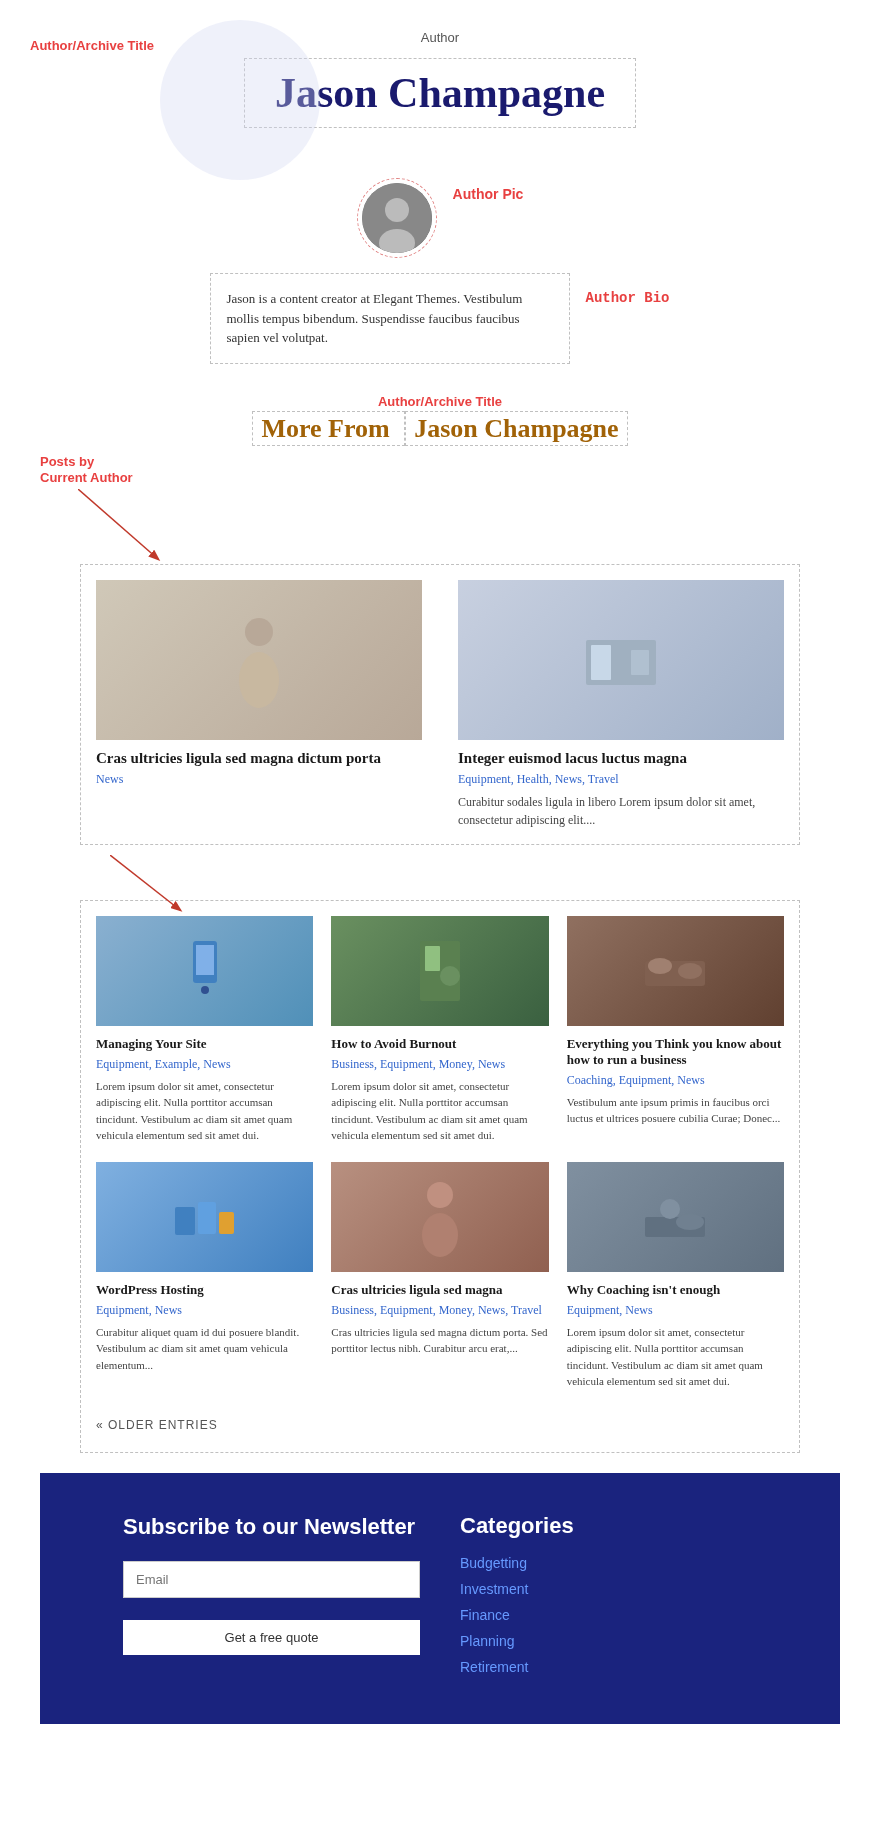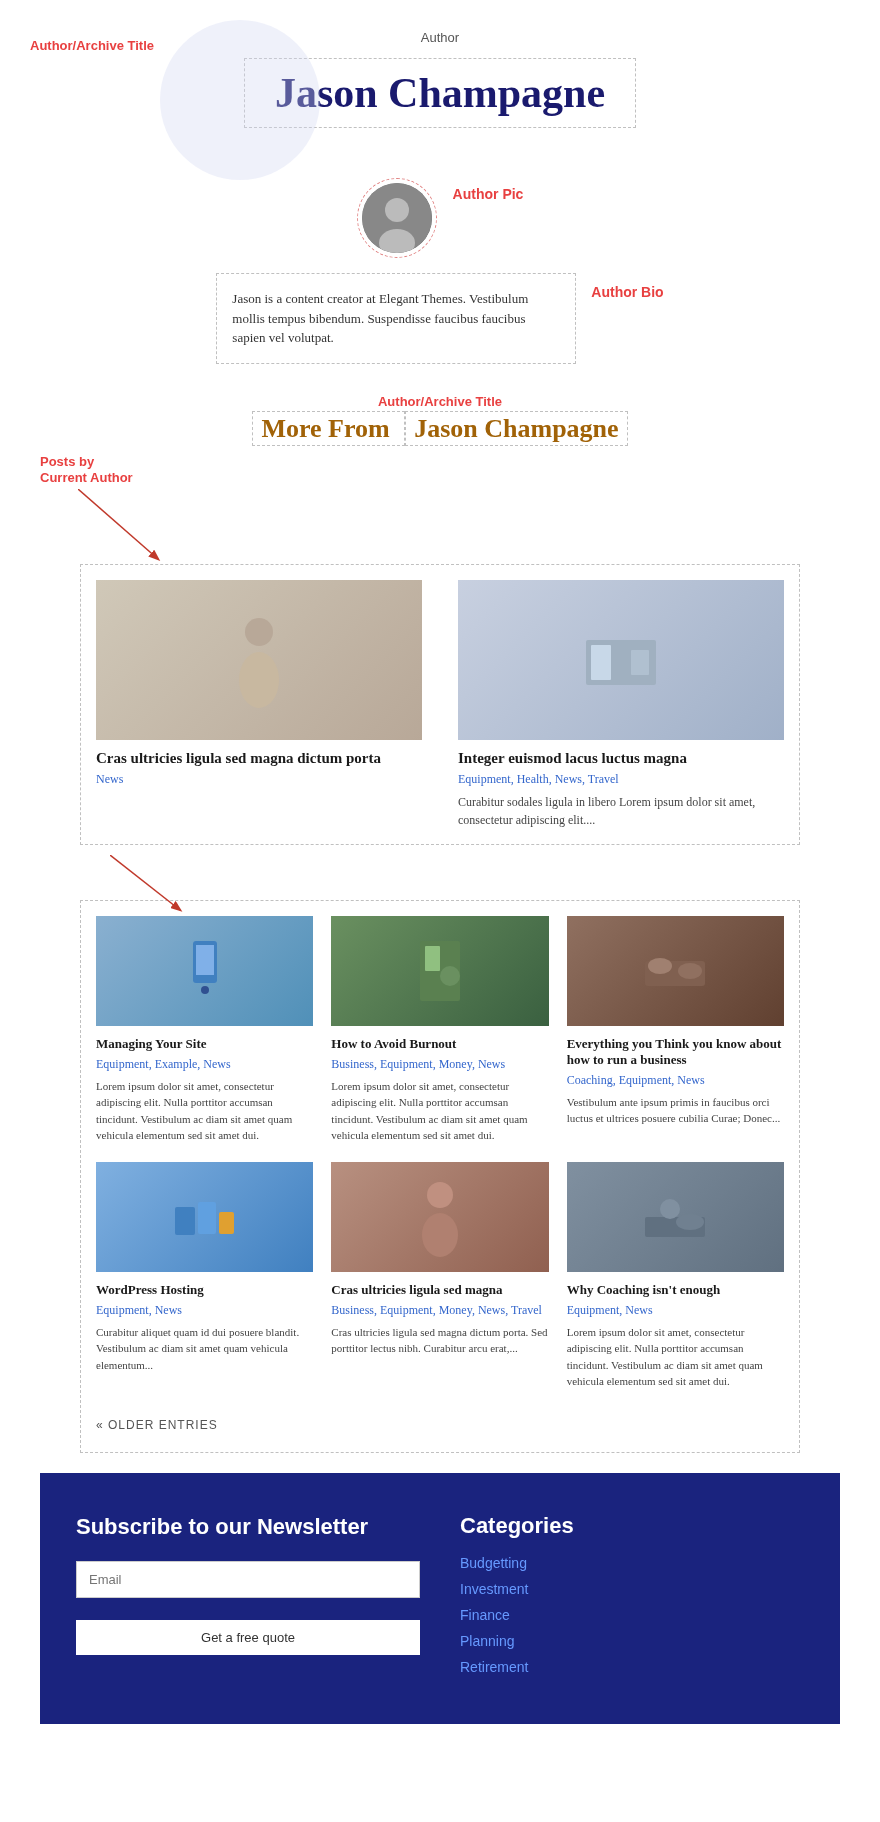--- a/index.html
+++ b/index.html
@@ -97,24 +97,24 @@
     .author-bio-box {
       border: 1.5px dashed #c0c0c0;
       padding: 15px;
       max-width: 360px;
       font-size: 13px;
       color: #333;
       line-height: 1.5;
     }
     .author-bio-label {
       color: #e84040;
-      font-family: Liberation Sans, sans-serif;
+      font-family: Liberation Mono, monospace;
       font-size: 14px;
       font-weight: bold;
-      margin-top: 11px;
+      margin-top: 17px;
     }
 
     
     .more-from-section {
       text-align: center;
       margin: 10px 0 5px;
     }
     .author-archive-title-label {
       color: #e84040;
       font-family: Arial, sans-serif;
@@ -217,21 +217,21 @@
     }
     .older-entries a {
       color: #555;
       text-decoration: none;
     }
 
     
     .footer-section {
       background: #1a237e;
       color: #fff;
-      padding: 40px 36px;
+      padding: 40px 83px;
       margin: 20px 40px 0;
       display: grid;
       grid-template-columns: 1fr 1fr;
       gap: 40px;
     }
     .footer-subscribe h3 {
       font-size: 22px;
       font-weight: bold;
       font-family: Arial, sans-serif;
       margin-bottom: 20px;

